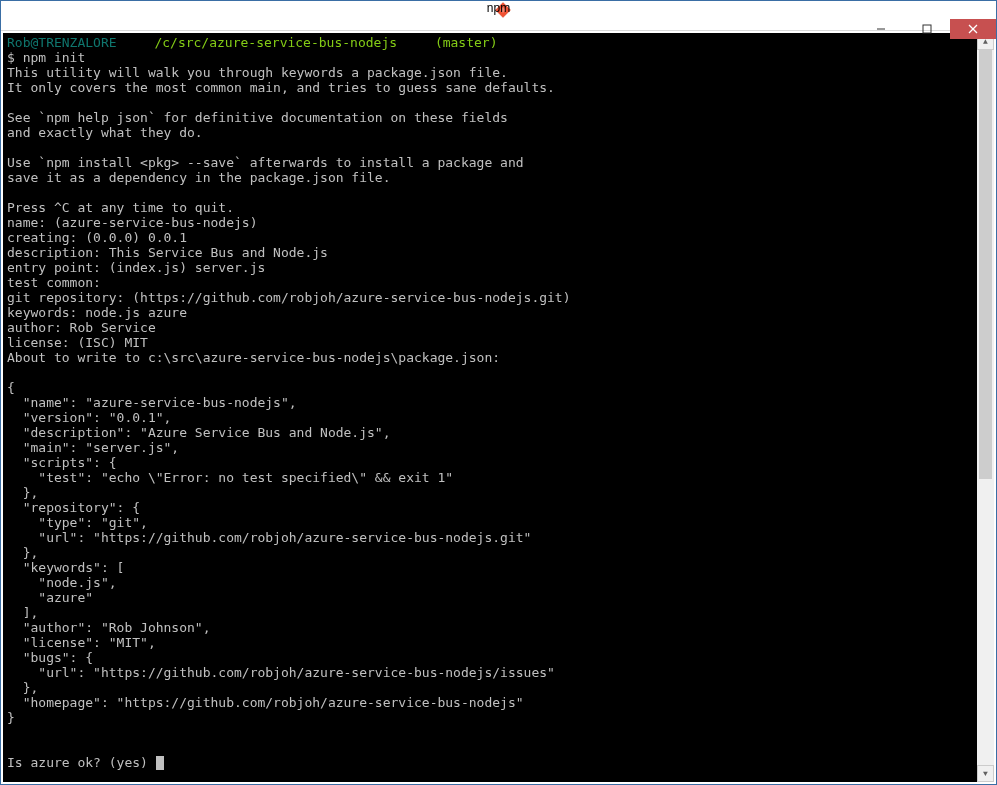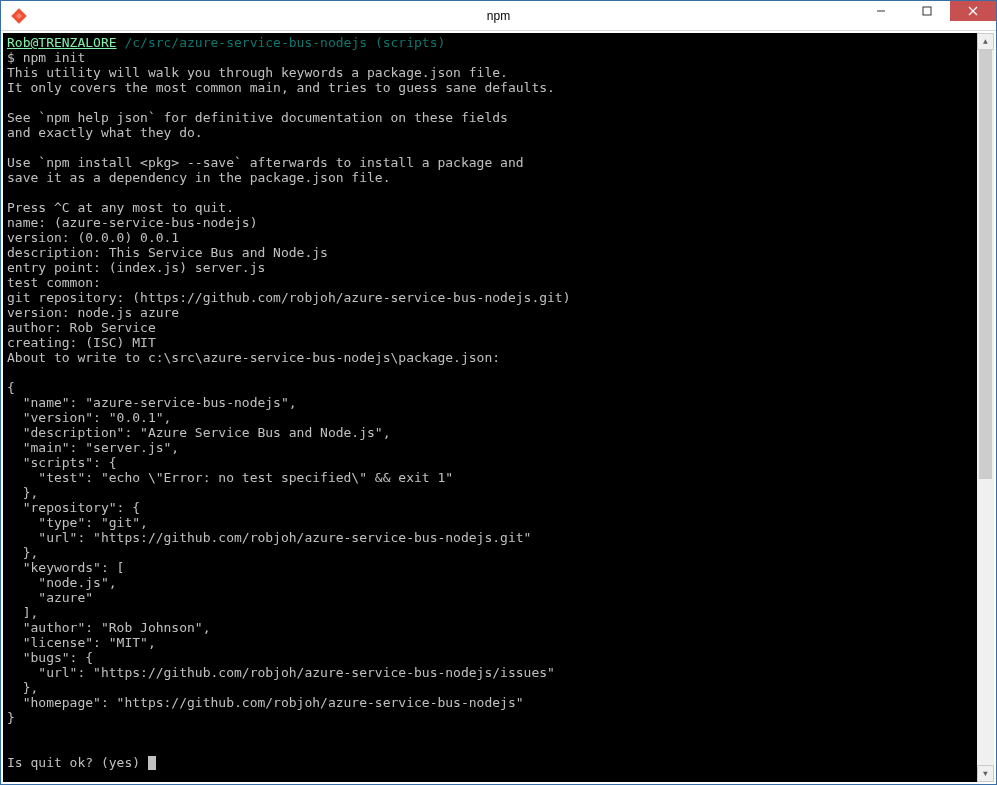--- a/index.html
+++ b/index.html
@@ -22,20 +22,21 @@
       display: flex;
       flex-direction: column;
     }
     .titlebar {
       height: 30px;
       background: #fff;
       display: flex;
       align-items: center;
       border-bottom: 1px solid #d9d9d9;
       position: relative;
+      flex-direction: column;
     }
     .app-icon {
       width: 20px;
       height: 20px;
       margin-left: 8px;
       display: flex;
       align-items: center;
       justify-content: center;
     }
     .app-icon svg {
@@ -112,22 +113,22 @@
       position: relative;
     }
     .scroll-thumb {
       position: absolute;
       top: 0;
       left: 2px;
       right: 2px;
       height: 60%;
       background: #cdcdcd;
     }
-    .prompt-user { color: #86efac; text-decoration: underline; }
-    .prompt-path { color: #0f766e; }
+    .prompt-user { color: #0f766e; }
+    .prompt-path { color: #84cc16; margin-left: 30px; }
     .cursor {
       display: inline-block;
       width: 8px;
       height: 14px;
       background: #c0c0c0;
       vertical-align: text-bottom;
     }
   </style>
 </head>
 <body>
@@ -155,41 +156,41 @@
       <div class="win-btn close">
         <svg viewBox="0 0 10 10">
             <line x1="1" y1="1" x2="9" y2="9" stroke="#fff" stroke-width="1.3"></line>
             <line x1="9" y1="1" x2="1" y2="9" stroke="#fff" stroke-width="1.3"></line>
           </svg>
       </div>
     </div>
   </div>
 
   <div class="terminal-area">
-    <div class="terminal"><span class="prompt-user">Rob@TRENZALORE</span> <span class="prompt-path">/c/src/azure-service-bus-nodejs</span> <span class="prompt-path">(scripts)</span>
+    <div class="terminal"><span class="prompt-user">Rob@TRENZALORE</span> <span class="prompt-path">/c/src/azure-service-bus-nodejs</span> <span class="prompt-path">(master)</span>
 <span>$</span> <span>npm init</span>
 <span>This utility will walk you through keywords a package.json file.</span>
 <span>It only covers the most common main, and tries to guess sane defaults.</span>
 <span></span>
 <span>See `npm help json` for definitive documentation on these fields</span>
 <span>and exactly what they do.</span>
 <span></span>
 <span>Use `npm install &lt;pkg&gt; --save` afterwards to install a package and</span>
 <span>save it as a dependency in the package.json file.</span>
 <span></span>
-<span>Press ^C at any most to quit.</span>
+<span>Press ^C at any time to quit.</span>
 <span>name: (azure-service-bus-nodejs)</span>
-<span>version: (0.0.0) 0.0.1</span>
+<span>creating: (0.0.0) 0.0.1</span>
 <span>description: This Service Bus and Node.js</span>
 <span>entry point: (index.js) server.js</span>
 <span>test common:</span>
 <span>git repository: (https://github.com/robjoh/azure-service-bus-nodejs.git)</span>
-<span>version: node.js azure</span>
+<span>keywords: node.js azure</span>
 <span>author: Rob Service</span>
-<span>creating: (ISC) MIT</span>
+<span>license: (ISC) MIT</span>
 <span>About to write to c:\src\azure-service-bus-nodejs\package.json:</span>
 <span></span>
 <span>{</span>
 <span>  "name": "azure-service-bus-nodejs",</span>
 <span>  "version": "0.0.1",</span>
 <span>  "description": "Azure Service Bus and Node.js",</span>
 <span>  "main": "server.js",</span>
 <span>  "scripts": {</span>
 <span>    "test": "echo \"Error: no test specified\" &amp;&amp; exit 1"</span>
 <span>  },</span>
@@ -203,21 +204,21 @@
 <span>  ],</span>
 <span>  "author": "Rob Johnson",</span>
 <span>  "license": "MIT",</span>
 <span>  "bugs": {</span>
 <span>    "url": "https://github.com/robjoh/azure-service-bus-nodejs/issues"</span>
 <span>  },</span>
 <span>  "homepage": "https://github.com/robjoh/azure-service-bus-nodejs"</span>
 <span>}</span>
 <span></span>
 <span></span>
-<span>Is quit ok? (yes) </span><span class="cursor"></span></div>
+<span>Is azure ok? (yes) </span><span class="cursor"></span></div>
 
     <div class="scrollbar">
       <div class="scroll-arrow">▲</div>
       <div class="scroll-track">
         <div class="scroll-thumb"></div>
       </div>
       <div class="scroll-arrow">▼</div>
     </div>
   </div>
 </div>

